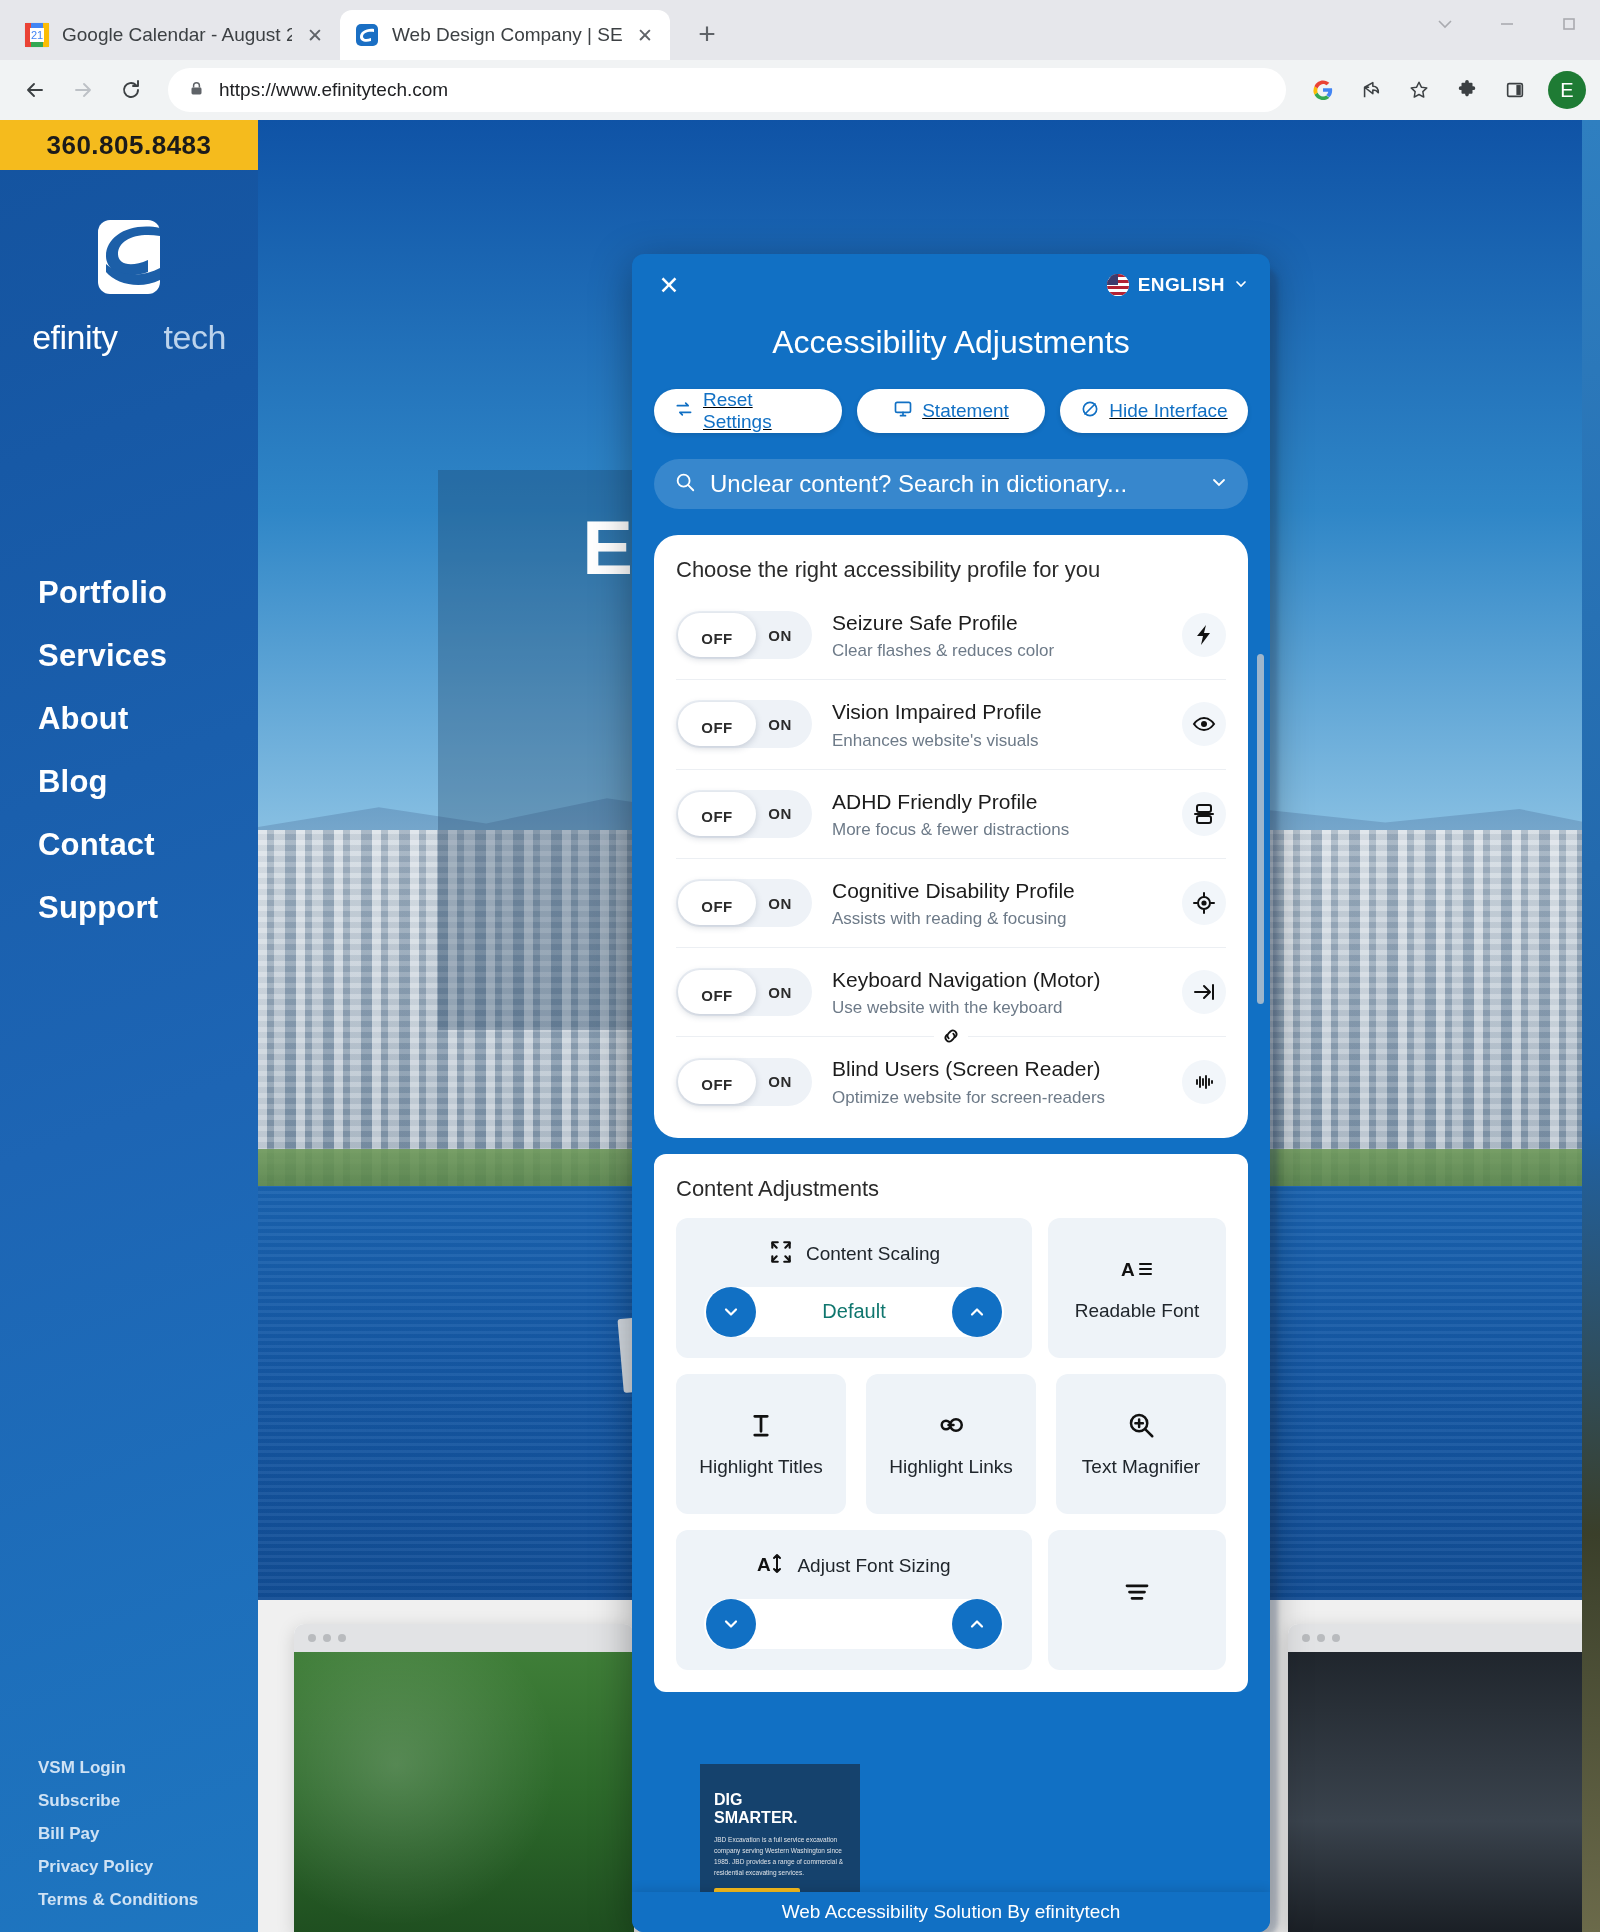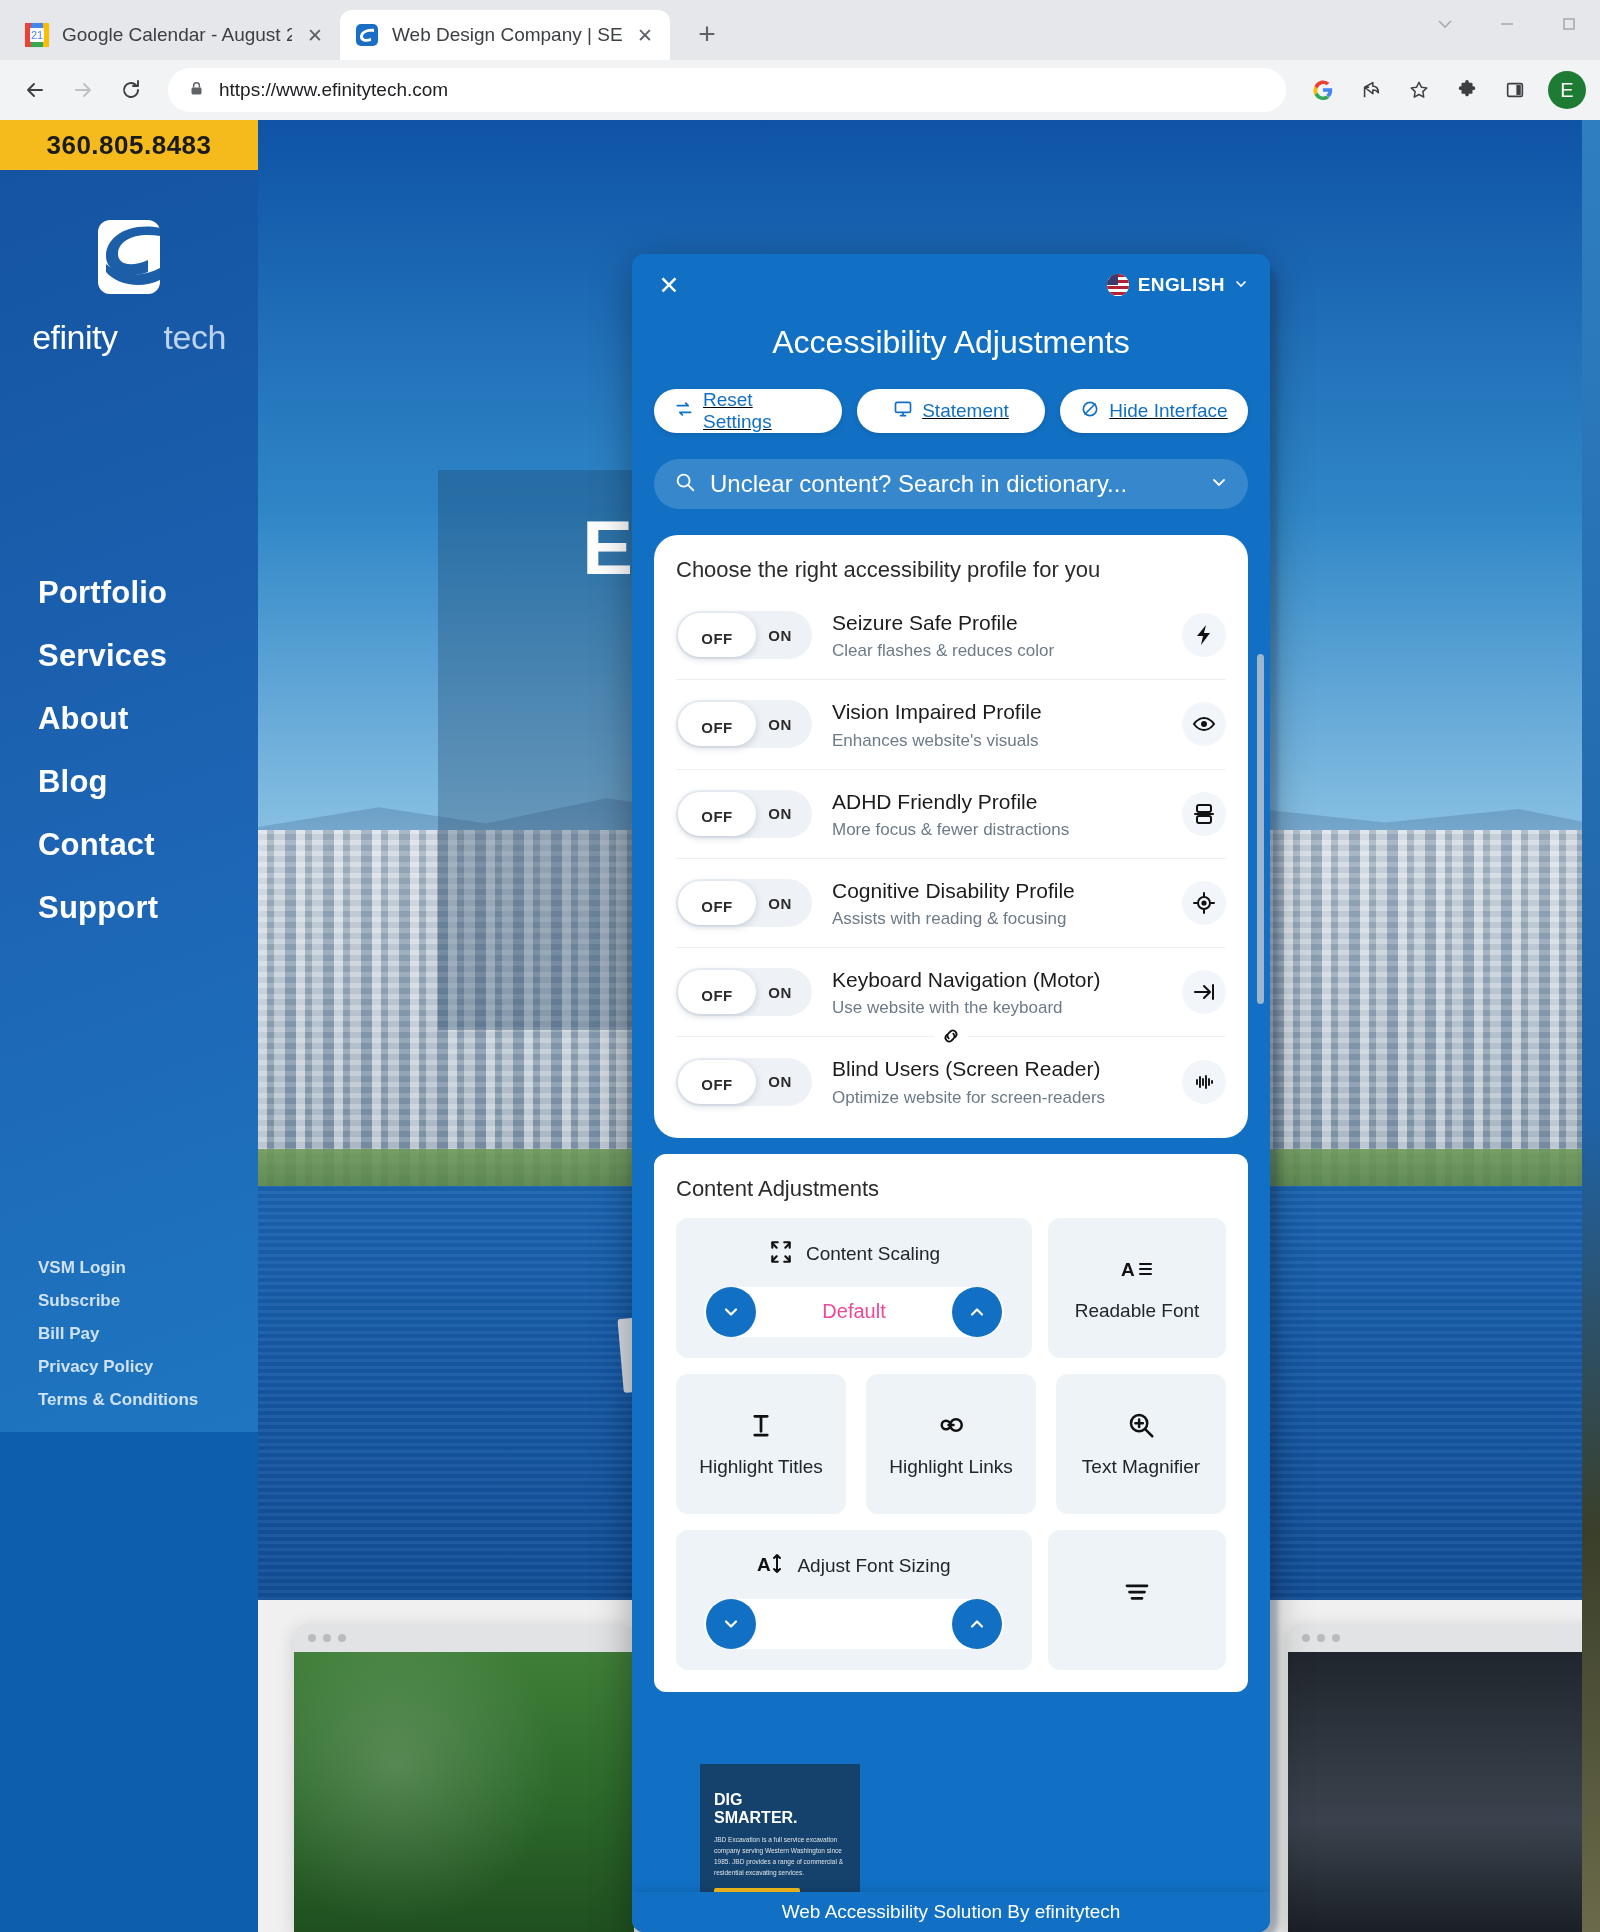--- a/index.html
+++ b/index.html
@@ -81,21 +81,21 @@
 
   
   .viewport {
     position: absolute; top: 120px; left: 0;
     width: 1600px; height: 1812px; overflow: hidden;
     background: #0d5fae;
   }
 
   
   .site-sidebar {
-    position: absolute; left: 0; top: 0; width: 258px; height: 1312px;
+    position: absolute; left: 0; top: 0; width: 258px; height: 1812px;
     background: linear-gradient(160deg,#14539f 0%,#1d65b4 55%,#1e76c0 100%);
     display: flex; flex-direction: column;
   }
   .phone-bar {
     background: #f5bb1d; height: 50px;
     display: flex; align-items: center; justify-content: center;
   }
   .phone-num { font-size: 26px; font-weight: 700; color: #1b1b1b; letter-spacing: .5px; }
   .logo-wrap { padding: 44px 0 0 0; display: flex; flex-direction: column; align-items: center; }
   .logo-mark { width: 86px; height: 86px; }
@@ -317,21 +317,21 @@
   .tile-inline .tile-label { margin-top: 0; }
   .stepper {
     margin-top: 18px; width: 100%; max-width: 300px; height: 50px; background: #ffffff;
     border-radius: 25px; display: flex; align-items: center; justify-content: space-between;
     padding: 0 2px; position: relative;
   }
   .circbtn {
     width: 50px; height: 50px; border-radius: 50%; background: #1170c4;
     display: flex; align-items: center; justify-content: center; cursor: pointer; flex:0 0 50px;
   }
-  .stepper-val { flex: 1; text-align: center; color: #ec4899; font-size: 20px; }
+  .stepper-val { flex: 1; text-align: center; color: #0f766e; font-size: 20px; }
 
   .grid3 { display: grid; grid-template-columns: repeat(3,1fr); gap: 20px; margin-top: 16px; }
 
   .a11y-footer {
     position: absolute; left: 0; bottom: 0; width: 638px; height: 40px;
     background: #1170c4; display: flex; align-items: center; justify-content: center;
     color: #ffffff; font-size: 19px; z-index: 20;
     box-shadow: 0 -2px 10px rgba(0,0,0,.12);
   }
 

